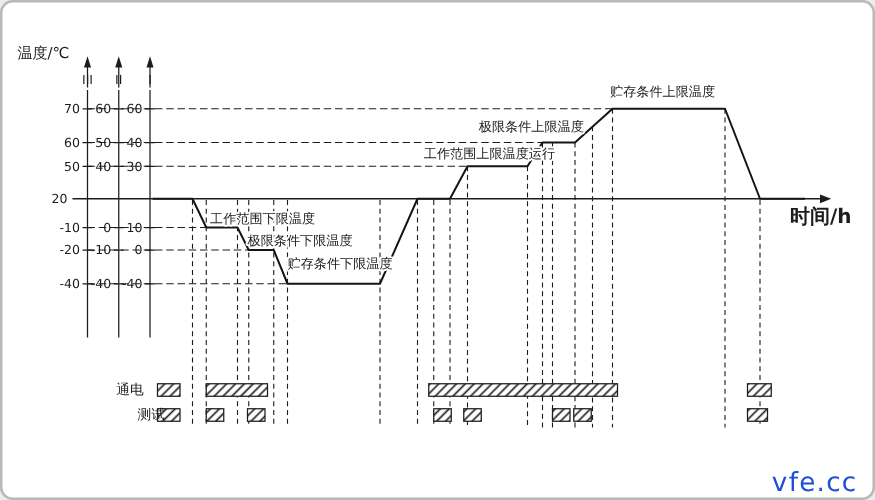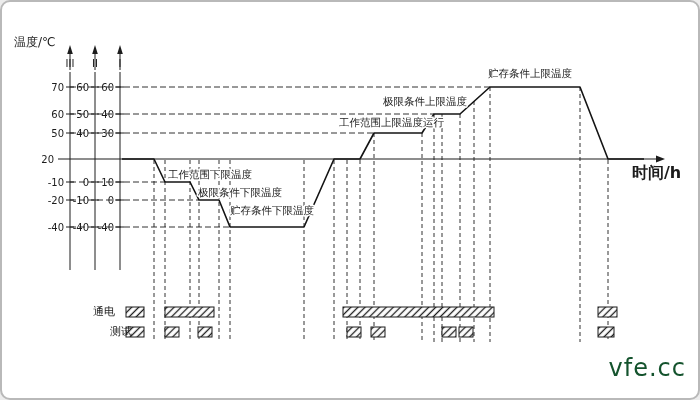--- a/index.html
+++ b/index.html
@@ -6,21 +6,21 @@
   .frame{
     position:relative;width:700px;height:400px;box-sizing:border-box;
     background:#ffffff;border:2px solid #b9b9b9;border-radius:10px;overflow:hidden;
   }
   .abs-label{position:absolute;color:#1c1c1c;white-space:nowrap;}
   .y-axis-label{left:12px;top:32px;font-size:12px;}
   .x-axis-label{left:630px;top:161px;font-size:16px;font-weight:bold;}
   .power-label{left:91px;top:302px;font-size:11px;}
   .test-label{left:96px;top:322px;font-size:11px;margin-left:12px;}
   .watermark{
-    position:absolute;right:12px;bottom:16px;font-size:24px;color:#14532d;
+    position:absolute;right:12px;bottom:0;font-size:21px;color:#1d4ed8;
     letter-spacing:1px;
   }
   svg text{font-family:"DejaVu Sans",sans-serif;}
 </style>
 </head>
 <body>
 
 <div class="frame">
   <svg id="chart" width="700" height="400" viewBox="0 0 700 400">
       <defs>

